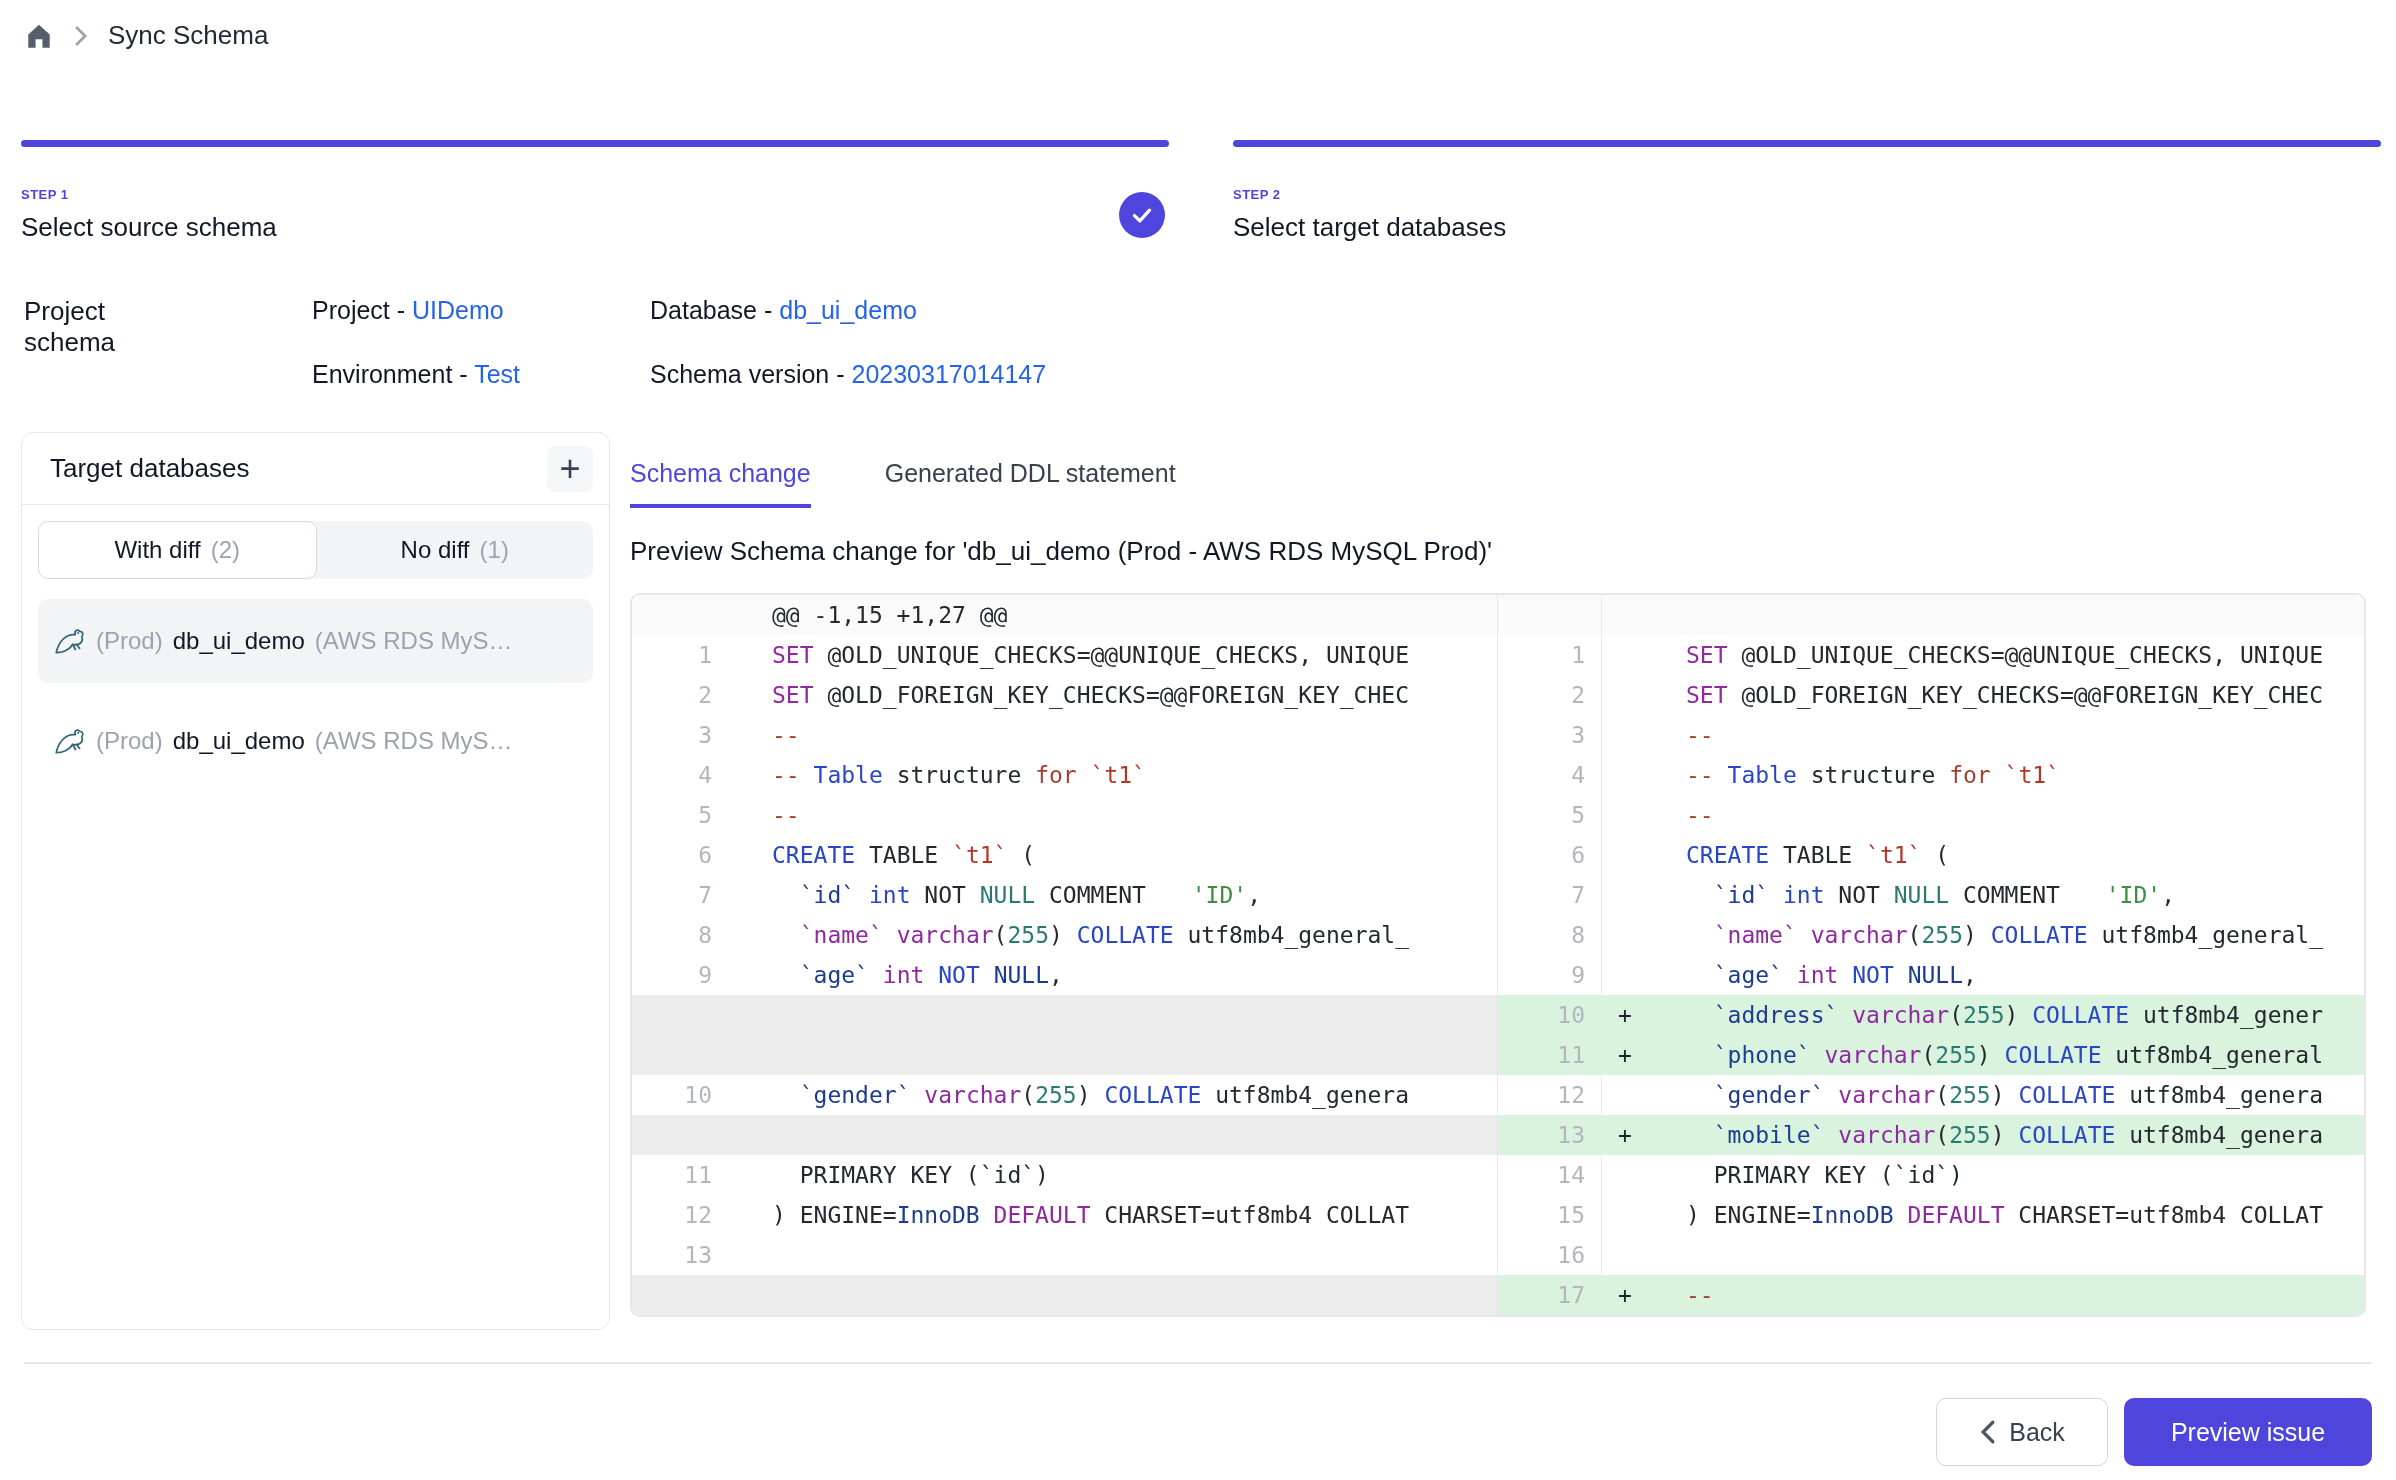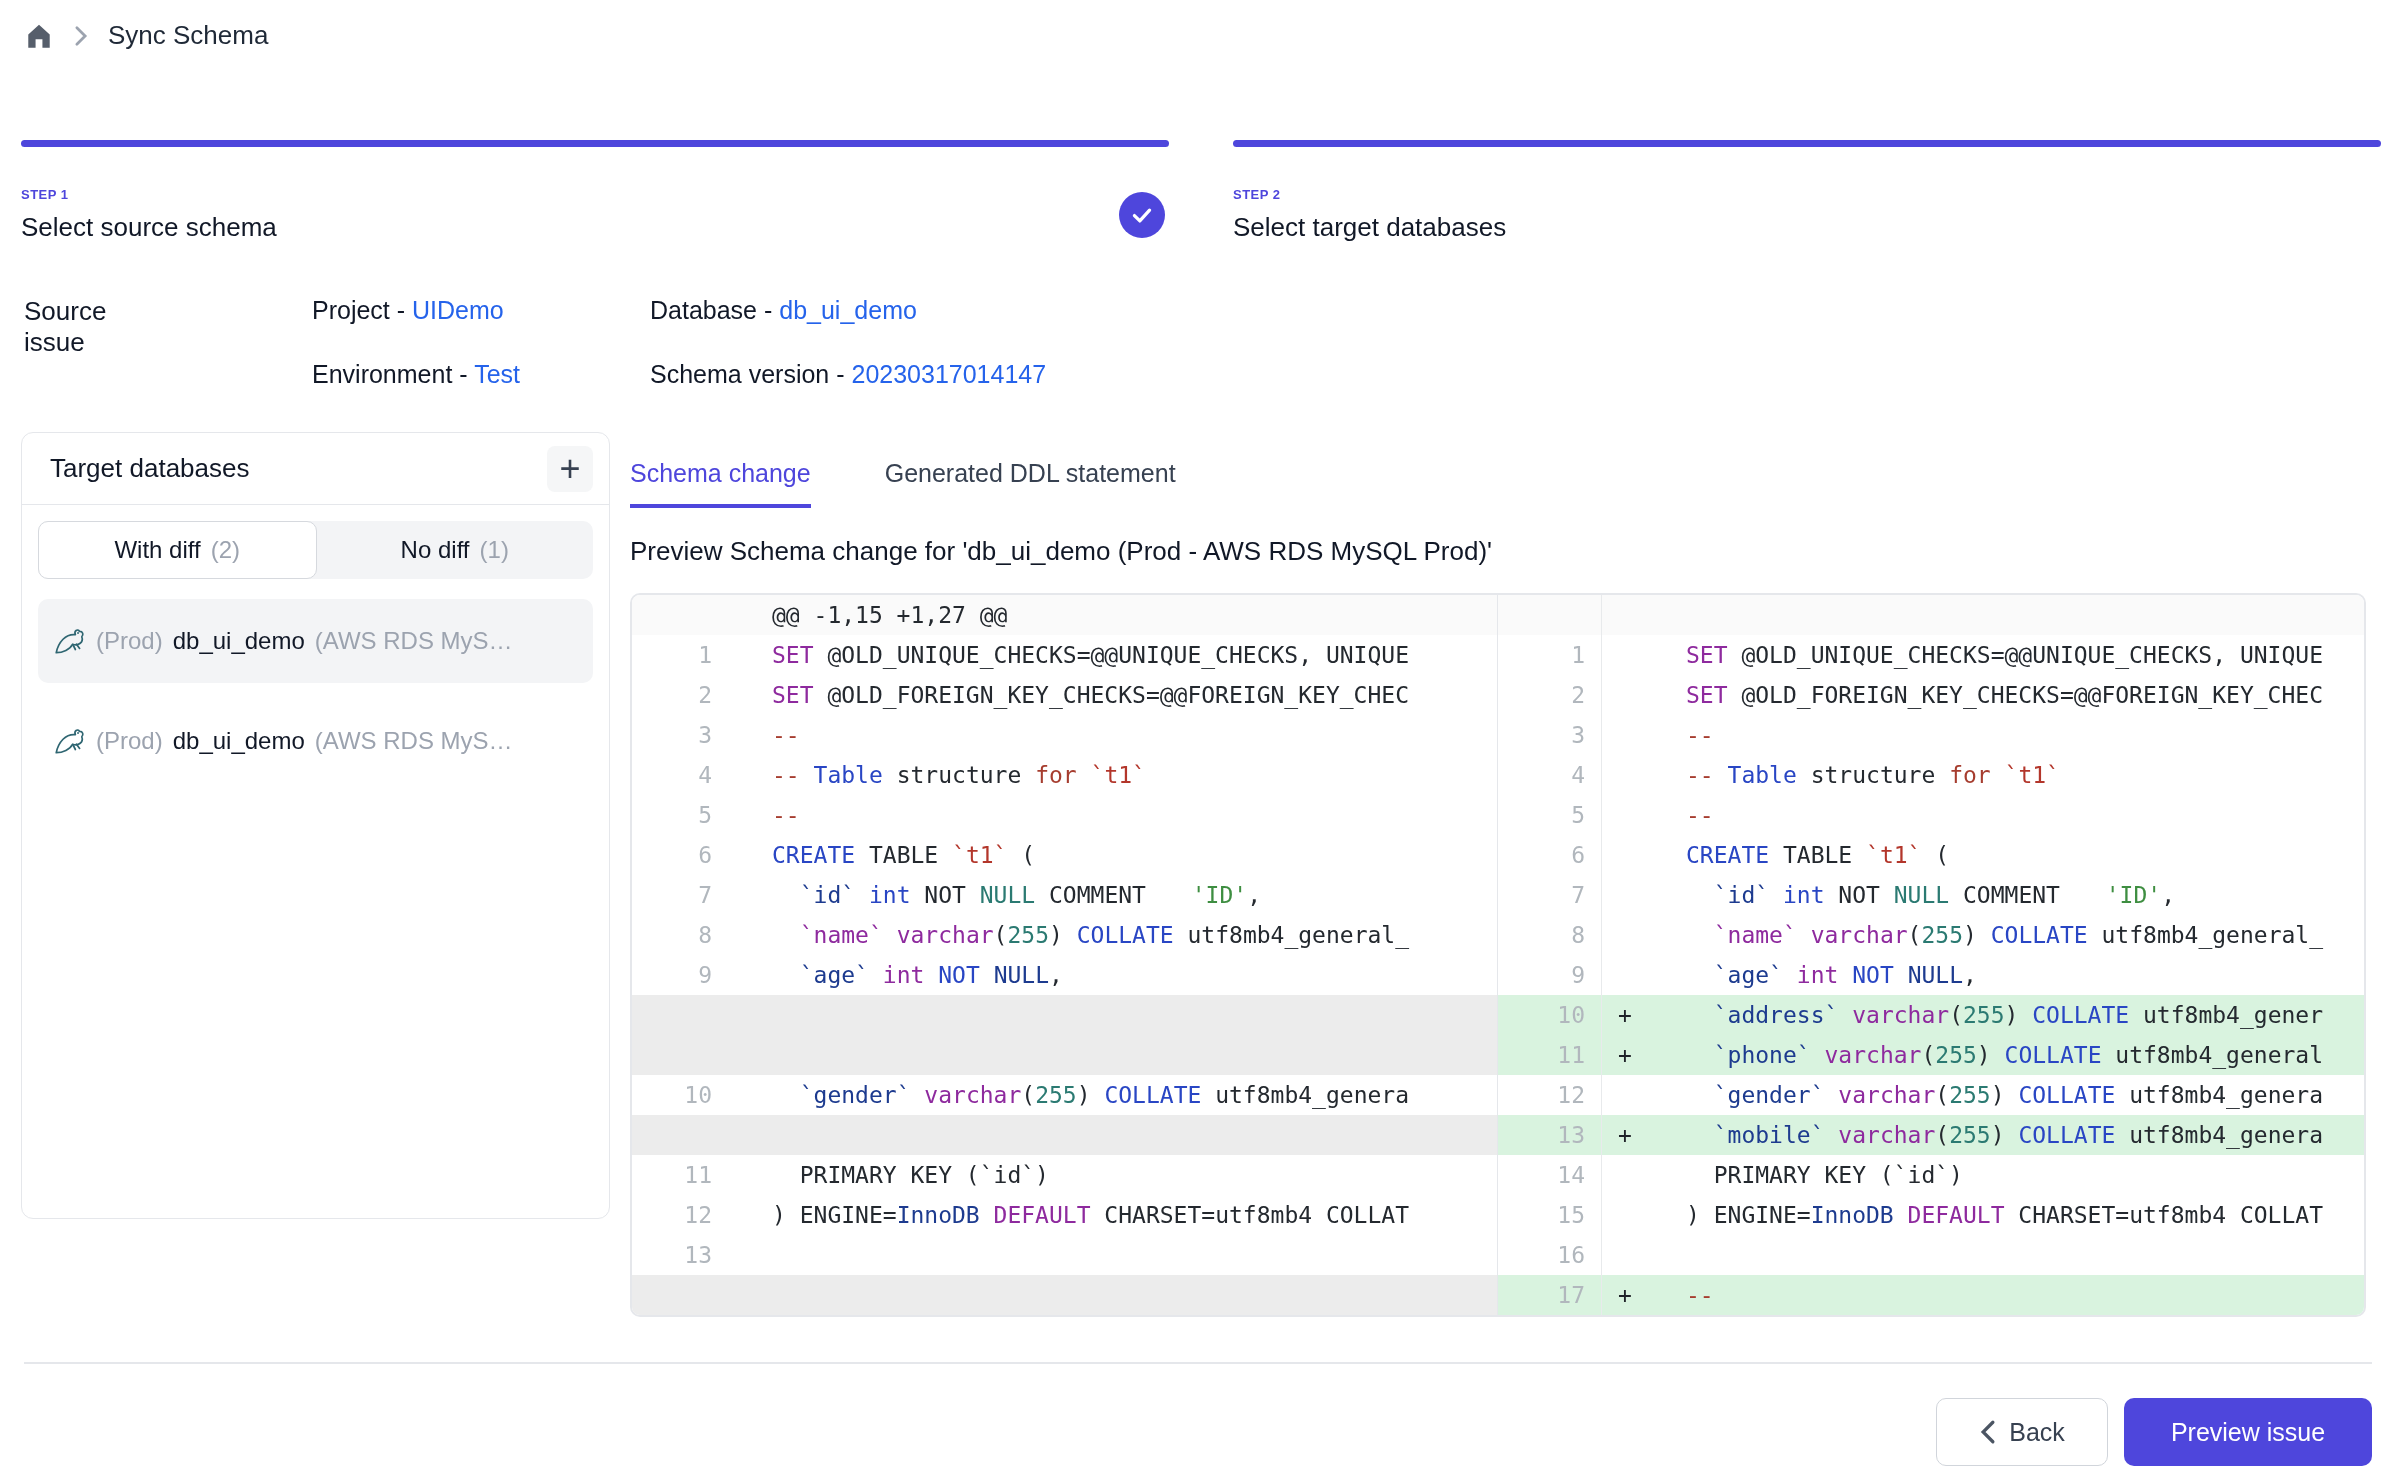--- a/index.html
+++ b/index.html
@@ -24,21 +24,21 @@
   .step-check { position: absolute; right: 4px; top: 52px; width: 46px; height: 46px; border-radius: 50%;
     background: #4e46dc; display: flex; align-items: center; justify-content: center; }
 
   
   .source { position: absolute; left: 24px; top: 292px; }
   .source-label { position: absolute; left: 0; top: 4px; font-size: 26px; color: #111827; }
   .srow { position: absolute; white-space: nowrap; font-size: 25px; }
   .srow .lab { color: #111827; text-align: right; }
 
   
-  .panel { position: absolute; left: 21px; top: 432px; width: 589px; height: 787px;
+  .panel { position: absolute; left: 21px; top: 432px; width: 589px; height: 898px;
     border: 1.5px solid #e5e7eb; border-radius: 12px; background: #fff; }
   .panel-head { height: 72px; border-bottom: 1.5px solid #e5e7eb; display: flex; align-items: center;
     justify-content: space-between; padding: 0 16px 0 28px; }
   .panel-title { font-size: 26px; font-weight: 500; color: #111827; }
   .plus-btn { width: 46px; height: 46px; border-radius: 8px; background: #f5f6f7; border: none;
     font-size: 36px; font-weight: 300; color: #374151; line-height: 40px; cursor: pointer; }
   .seg { margin: 16px; height: 58px; background: #f3f4f6; border-radius: 10px; display: flex; }
   .seg-item { flex: 1; display: flex; align-items: center; justify-content: center; gap: 10px;
     font-size: 24px; color: #111827; border-radius: 10px; cursor: pointer; }
   .seg-item.active { background: #fff; border: 1.5px solid #d6d9de; }
@@ -117,21 +117,21 @@
       </div>
     </div>
     <div class="step">
       <div class="step-bar"></div>
       <div class="step-label">STEP 2</div>
       <div class="step-title">Select target databases</div>
     </div>
   </div>
 
   <div class="source">
-    <div class="source-label">Source issue</div>
+    <div class="source-label">Project schema</div>
     <div class="srow" style="left:288px; top:4px;">
       <span class="lab">Project -</span>
       <span class="link">UIDemo</span>
     </div>
     <div class="srow" style="left:626px; top:4px;">
       <span class="lab">Database -</span>
       <span class="link">db_ui_demo</span>
     </div>
     <div class="srow" style="left:288px; top:68px;">
       <span class="lab">Environment -</span>

